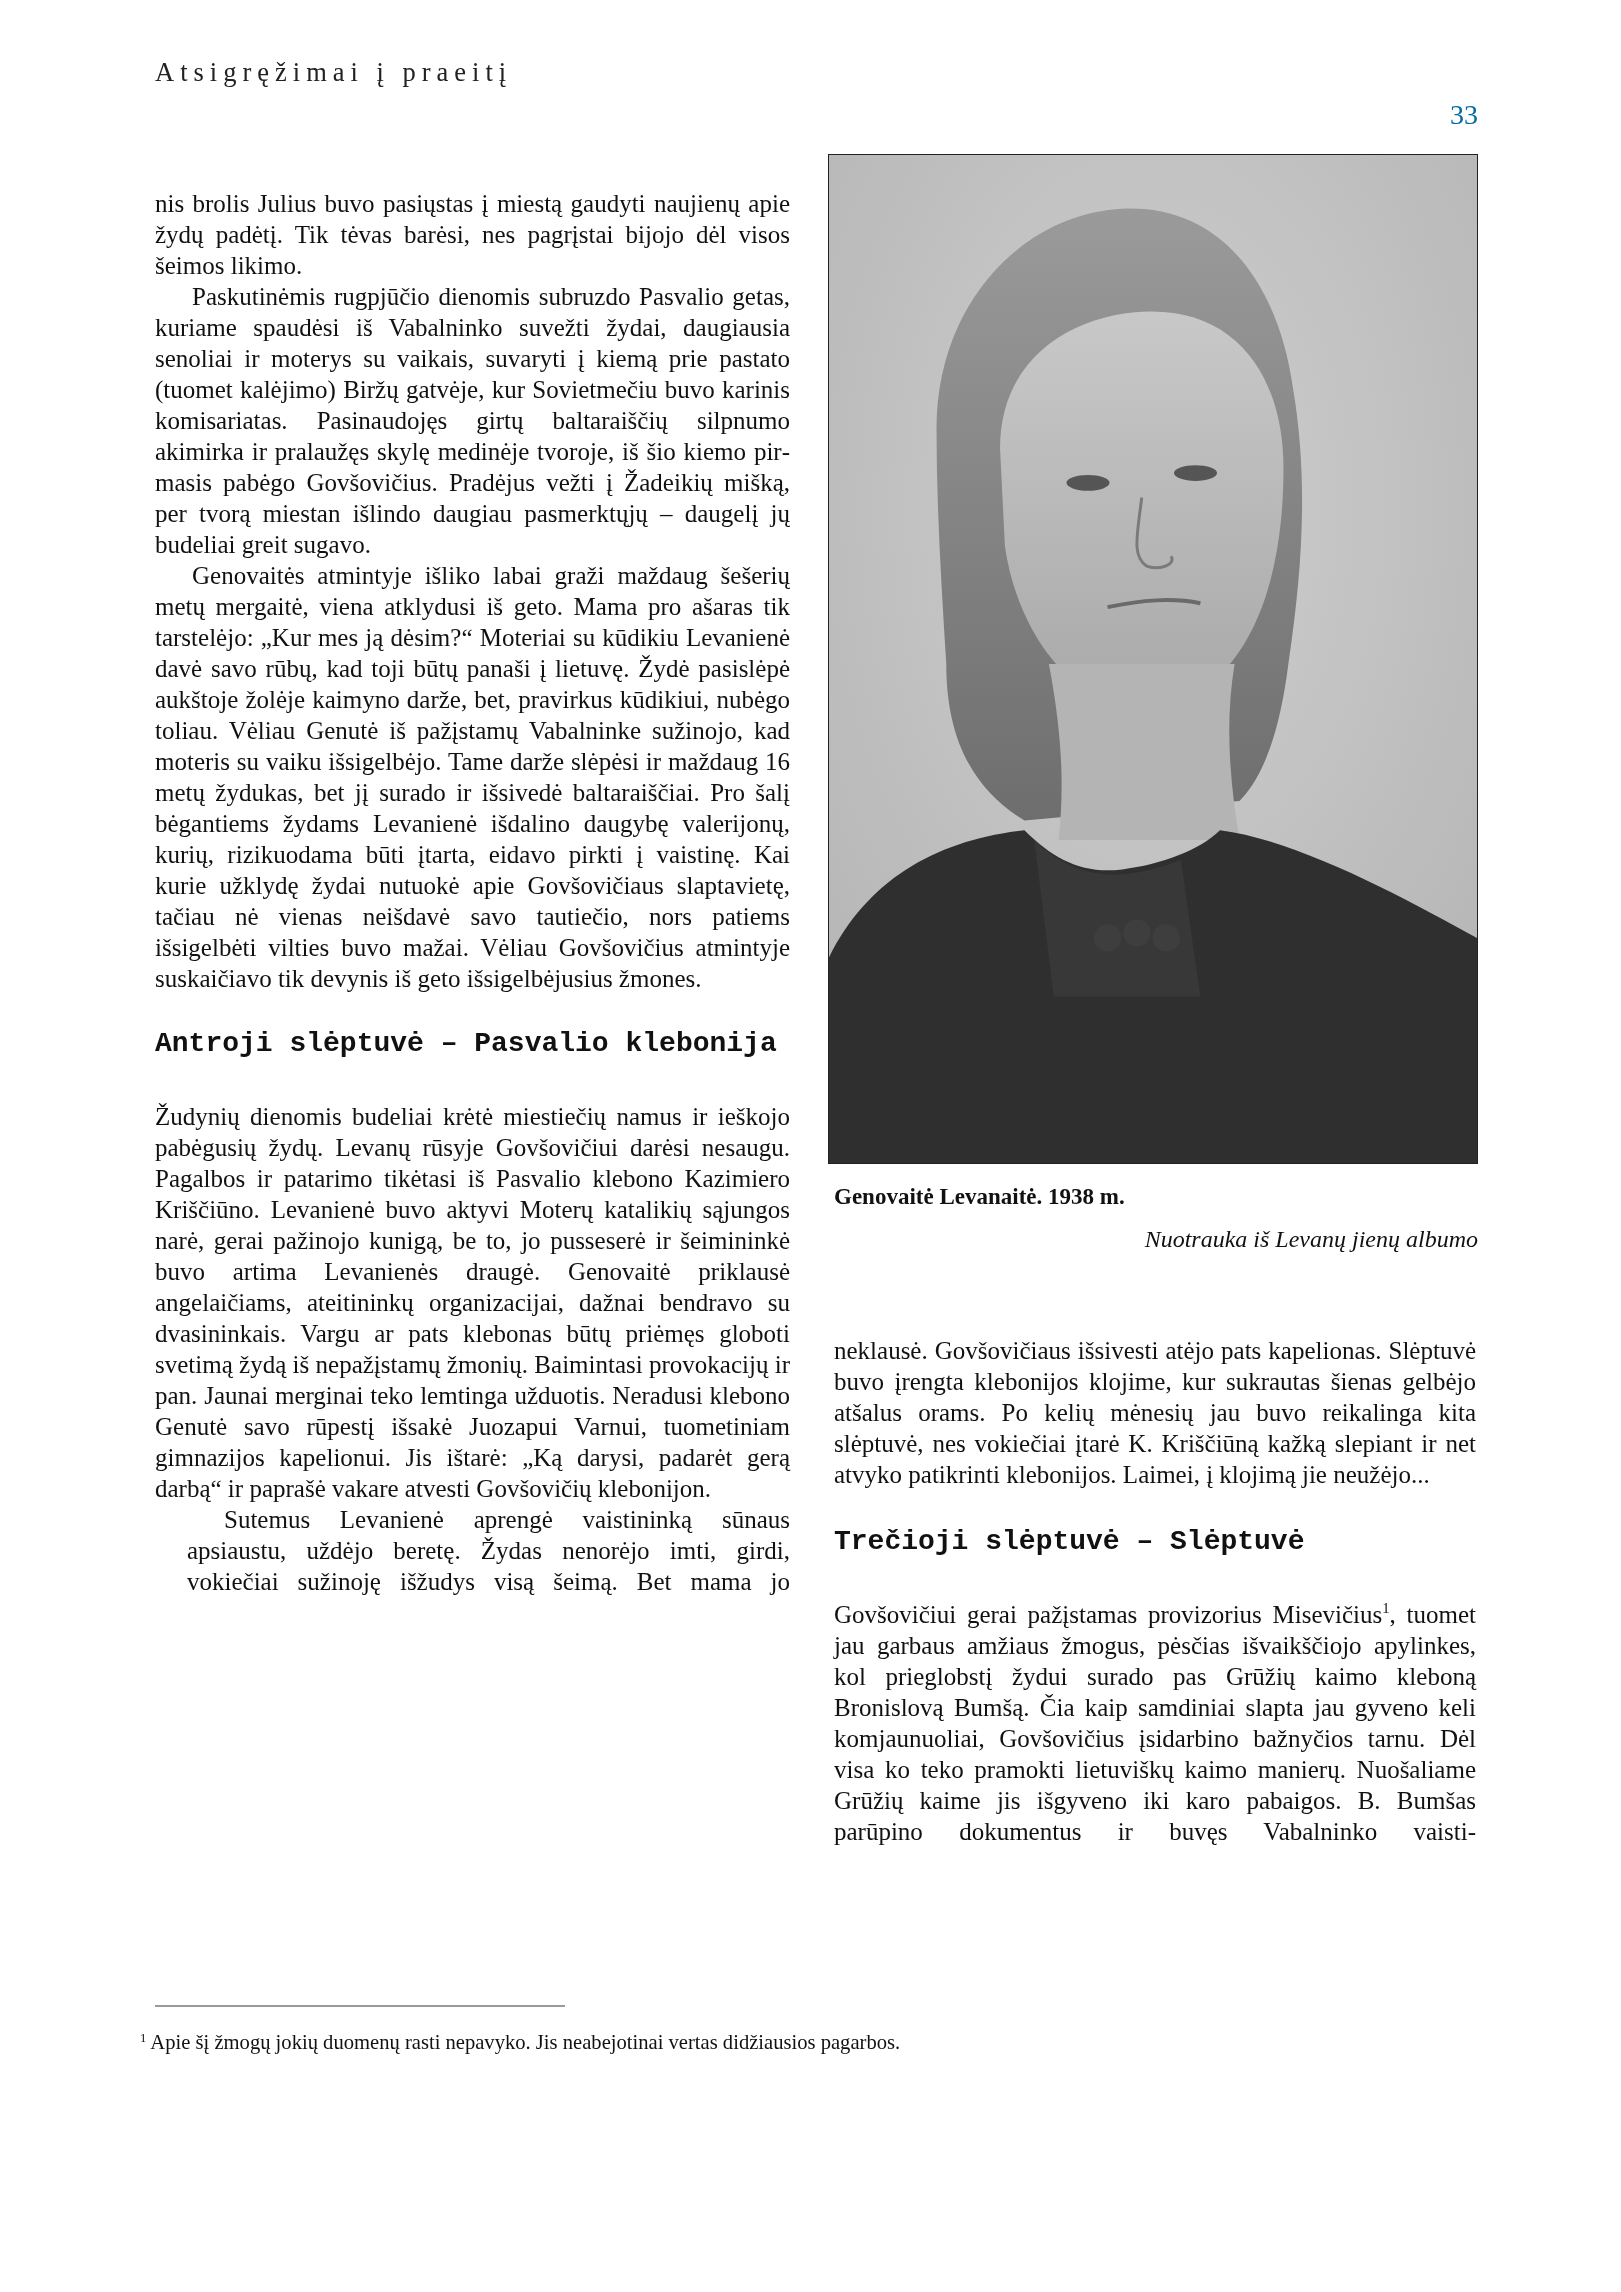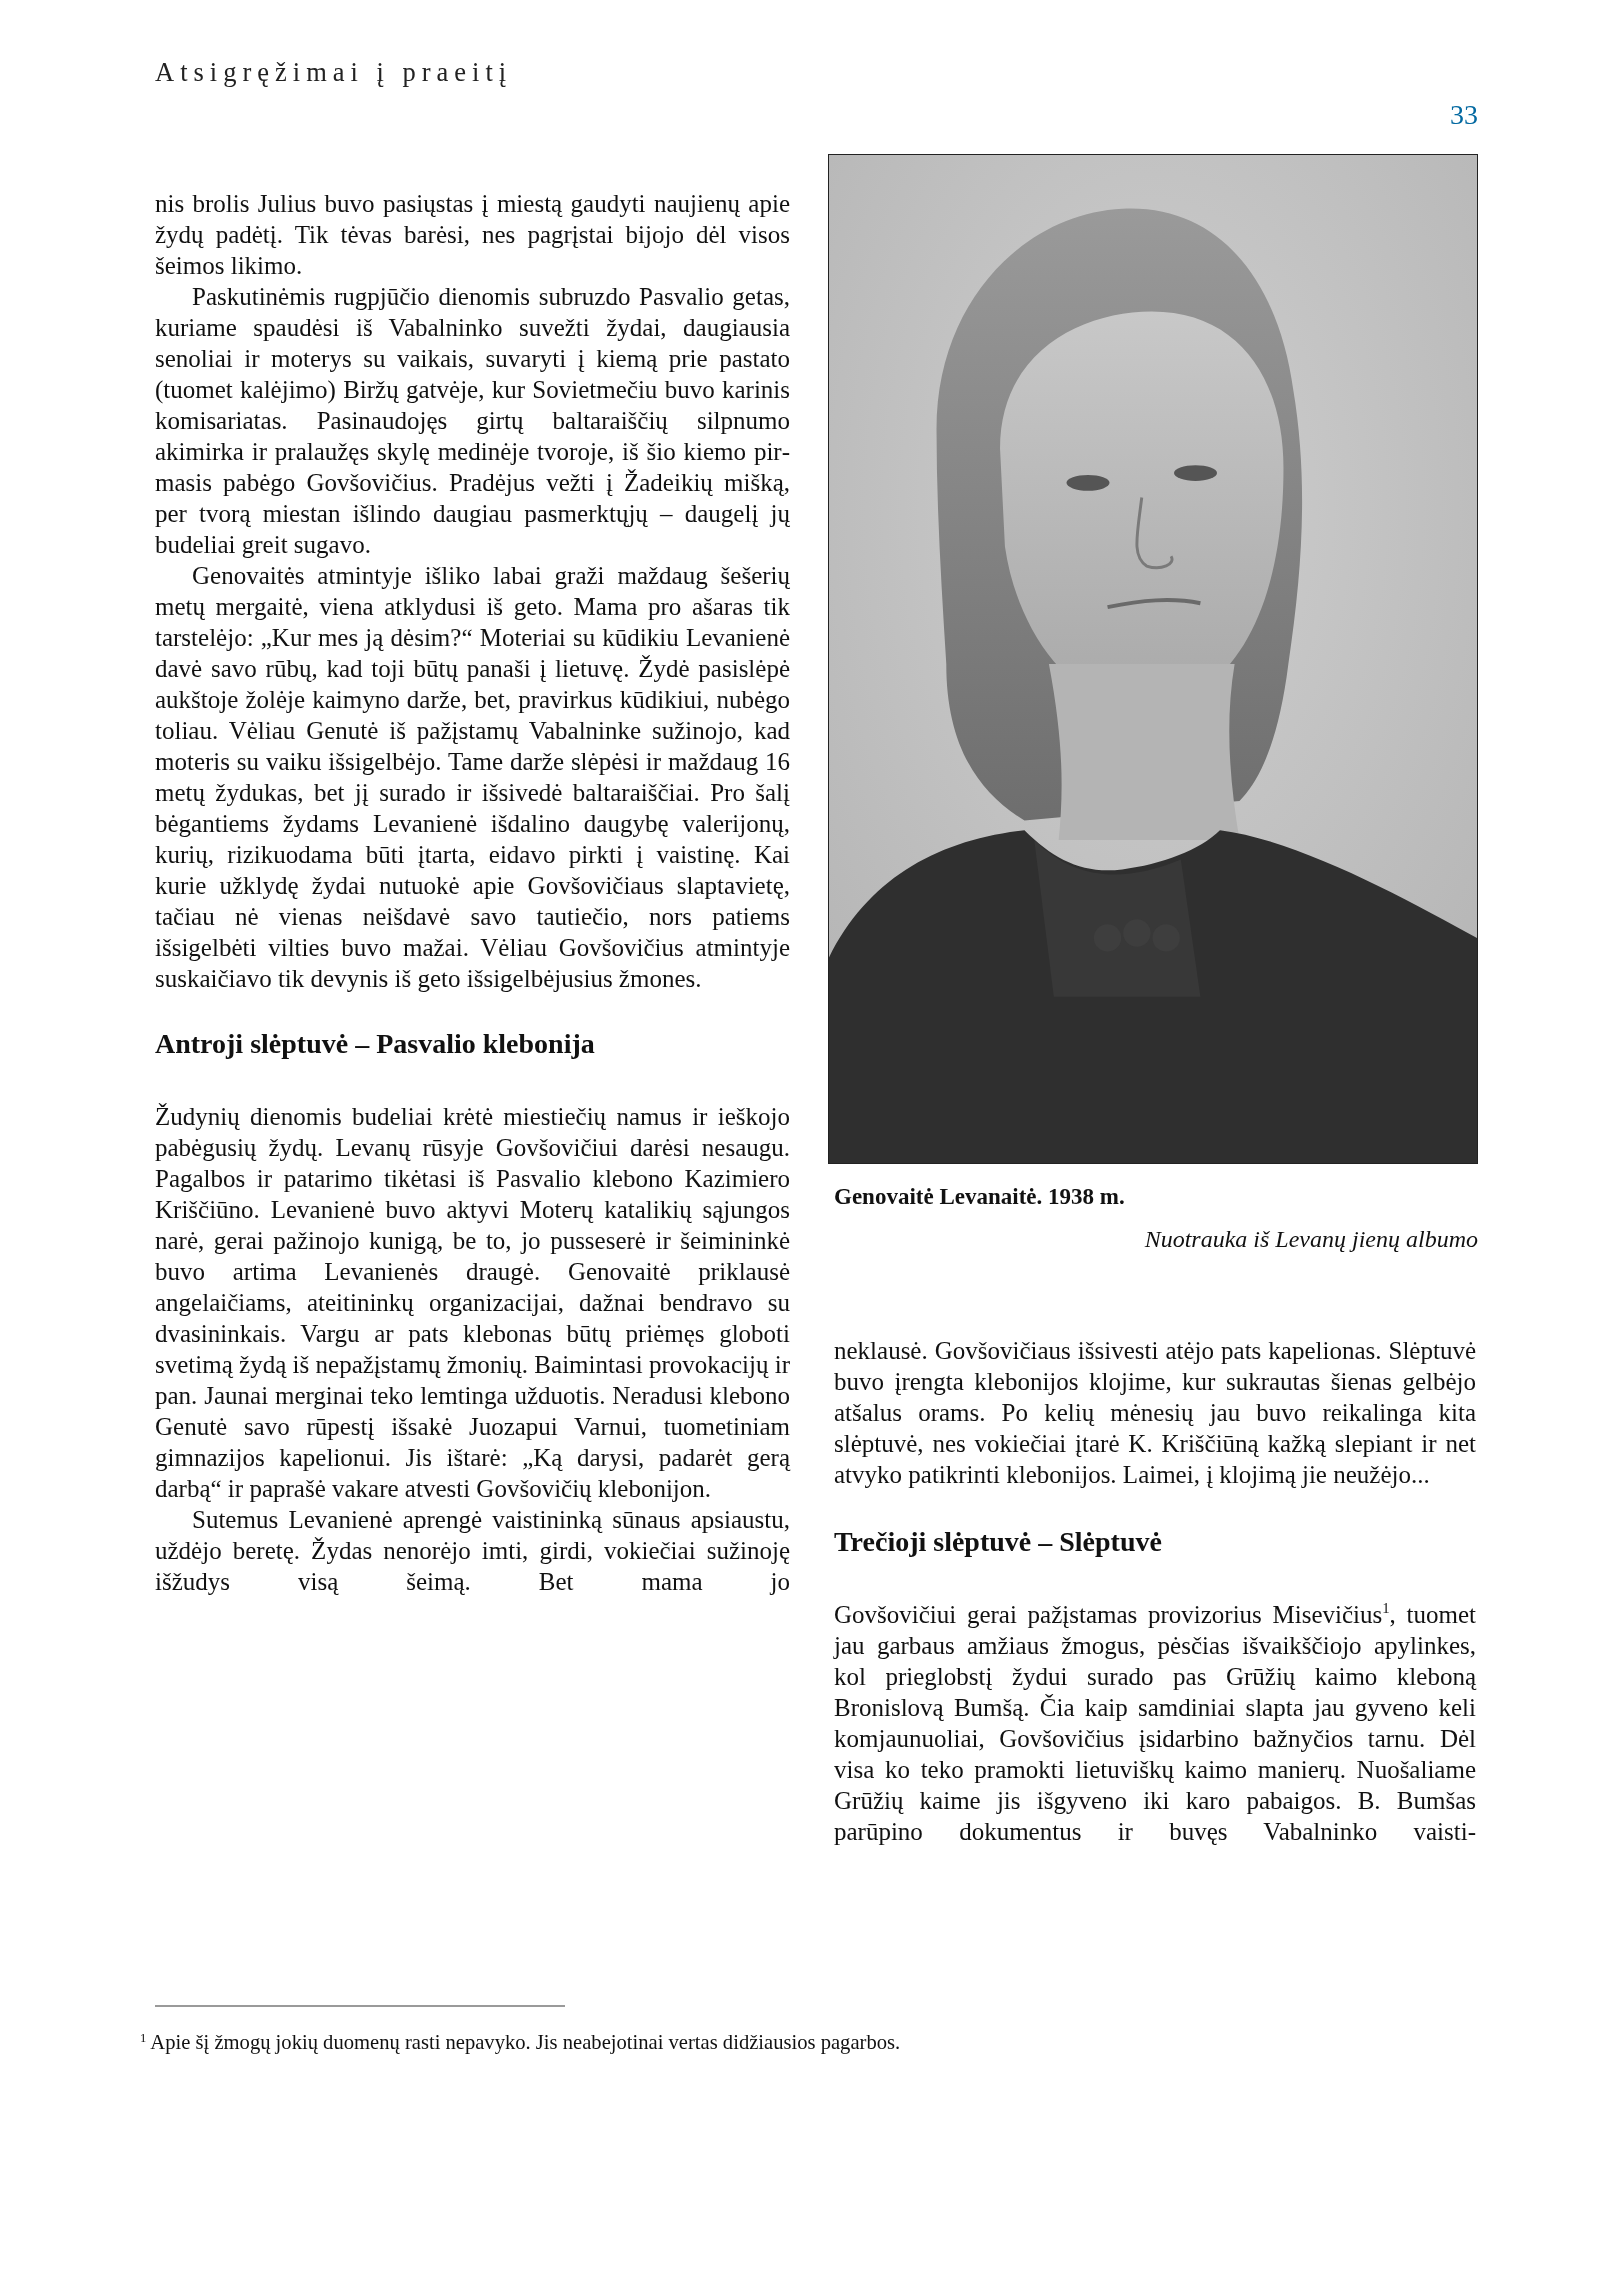--- a/index.html
+++ b/index.html
@@ -15,21 +15,21 @@
   }
   .col {
     position: absolute; font-family: "Liberation Serif", serif; font-size: 25px;
     line-height: 31px; text-align: justify; hyphens: manual;
   }
   .col-left { left: 155px; top: 147px; width: 635px; }
   .col-right { left: 834px; top: 1294px; width: 642px; }
   .col p { margin: 0; text-indent: 37px; }
   .col p.noindent { text-indent: 0; margin-top: 41px; }
   .col h2 {
-    font-family: Liberation Serif, serif; font-weight: bold; font-size: 28px;
+    font-family: Liberation Mono, monospace; font-weight: bold; font-size: 28px;
     margin: 0; line-height: 33px; text-align: left;
   }
   .col-left h2 { margin-top: 33px; margin-bottom: 5.9px; }
   .col-right h2 { margin-top: 35px; margin-bottom: 5.9px; }
   sup.fnref { font-size: 14.7px; line-height: 0; vertical-align: 9.8px; }
 
   .photo {
     position: absolute; left: 828px; top: 154px; width: 650px; height: 1010px;
     border: 1px solid #222; box-sizing: border-box; overflow: hidden;
     background: linear-gradient(180deg, #c9c9c9 0%, #bdbdbd 45%, #b7b7b7 60%, #a8a8a8 100%);
@@ -61,21 +61,21 @@
 
   <div class="running-head">Atsigręžimai į praeitį</div>
   <div class="page-number">33</div>
 
   <div class="col col-left">
     <p class="noindent">nis brolis Julius buvo pasiųstas į miestą gaudyti nau­jienų apie žydų padėtį. Tik tėvas barėsi, nes pagrįstai bijojo dėl visos šeimos likimo.</p>
     <p>Paskutinėmis rugpjūčio dienomis subruzdo Pas­valio getas, kuriame spaudėsi iš Vabalninko suvežti žydai, daugiausia senoliai ir moterys su vaikais, su­varyti į kiemą prie pastato (tuomet kalėjimo) Biržų gatvėje, kur Sovietmečiu buvo karinis komisariatas. Pasinaudojęs girtų baltaraiščių silpnumo akimirka ir pralaužęs skylę medinėje tvoroje, iš šio kiemo pir­masis pabėgo Govšovičius. Pradėjus vežti į Žadeikių mišką, per tvorą miestan išlindo daugiau pasmerktų­jų – daugelį jų budeliai greit sugavo.</p>
     <p>Genovaitės atmintyje išliko labai graži maždaug šešerių metų mergaitė, viena atklydusi iš geto. Mama pro ašaras tik tarstelėjo: „Kur mes ją dėsim?“ Moteriai su kūdikiu Levanienė davė savo rūbų, kad toji būtų pa­naši į lietuvę. Žydė pasislėpė aukštoje žolėje kaimyno darže, bet, pravirkus kūdikiui, nubėgo toliau. Vėliau Genutė iš pažįstamų Vabalninke sužinojo, kad mote­ris su vaiku išsigelbėjo. Tame darže slėpėsi ir maždaug 16 metų žydukas, bet jį surado ir išsivedė baltaraiš­čiai. Pro šalį bėgantiems žydams Levanienė išdalino daugybę valerijonų, kurių, rizikuodama būti įtarta, eidavo pirkti į vaistinę. Kai kurie užklydę žydai nu­tuokė apie Govšovičiaus slaptavietę, tačiau nė vienas neišdavė savo tautiečio, nors patiems išsigelbėti vilties buvo mažai. Vėliau Govšovičius atmintyje suskaičiavo tik devynis iš geto išsigelbėjusius žmones.</p>
     <h2>Antroji slėptuvė – Pasvalio klebonija</h2>
     <p class="noindent">Žudynių dienomis budeliai krėtė miestiečių namus ir ieškojo pabėgusių žydų. Levanų rūsyje Govšovičiui darėsi nesaugu. Pagalbos ir patarimo tikėtasi iš Pas­valio klebono Kazimiero Kriščiūno. Levanienė buvo aktyvi Moterų katalikių sąjungos narė, gerai pažinojo kunigą, be to, jo pusseserė ir šeimininkė buvo artima Levanienės draugė. Genovaitė priklausė angelaičiams, ateitininkų organizacijai, dažnai bendravo su dvasi­ninkais. Vargu ar pats klebonas būtų priėmęs globoti svetimą žydą iš nepažįstamų žmonių. Baimintasi pro­vokacijų ir pan. Jaunai merginai teko lemtinga už­duotis. Neradusi klebono Genutė savo rūpestį išsakė Juozapui Varnui, tuometiniam gimnazijos kapelionui. Jis ištarė: „Ką darysi, padarėt gerą darbą“ ir paprašė vakare atvesti Govšovičių klebonijon.</p>
-    <p style="text-align-last: justify;">Sutemus Levanienė aprengė vaistininką sūnaus apsiaustu, uždėjo beretę. Žydas nenorėjo imti, girdi, vokiečiai sužinoję išžudys visą šeimą. Bet mama jo</p>
+    <p style="text-align-last: justify; margin-left: 32px;">Sutemus Levanienė aprengė vaistininką sūnaus apsiaustu, uždėjo beretę. Žydas nenorėjo imti, girdi, vokiečiai sužinoję išžudys visą šeimą. Bet mama jo</p>
   </div>
 
   <div class="photo" title="Black-and-white studio portrait of a young woman with wavy swept-back hair, wearing a dark dress with a gathered neckline">
     <svg viewBox="0 0 663 1030" preserveAspectRatio="none">
       <defs>
         <radialGradient id="bg" cx="0.5" cy="0.35" r="0.8">
           <stop offset="0" stop-color="#cfcfcf"></stop>
           <stop offset="1" stop-color="#b2b2b2"></stop>
         </radialGradient>
         <linearGradient id="face" x1="0" y1="0" x2="0" y2="1">

